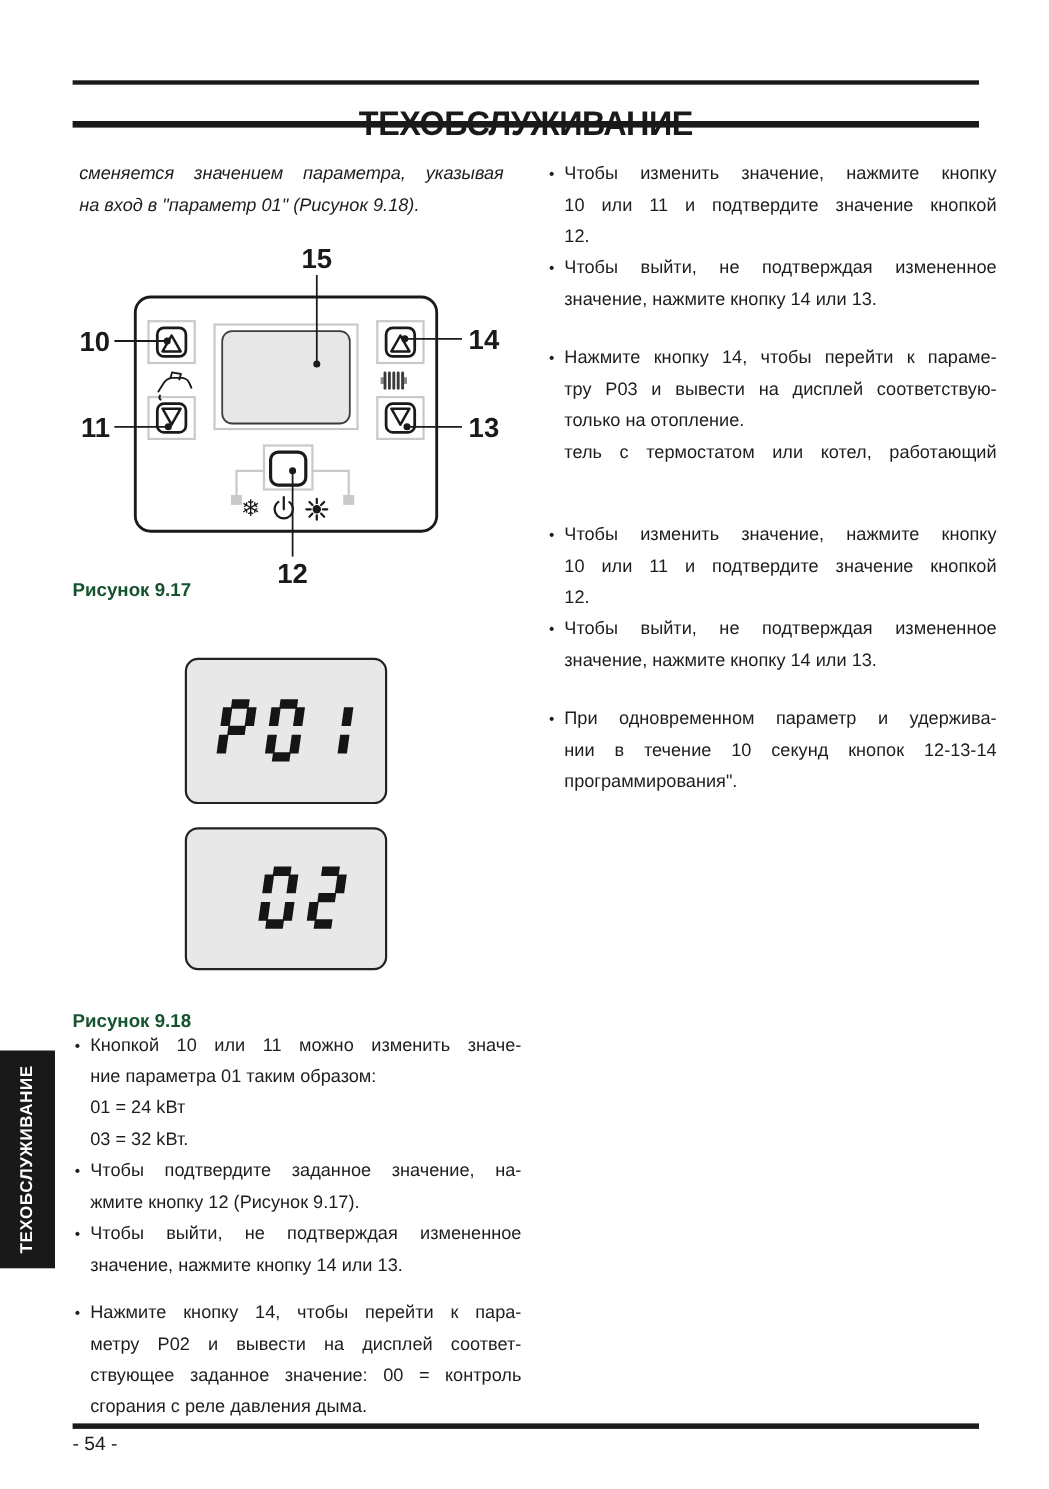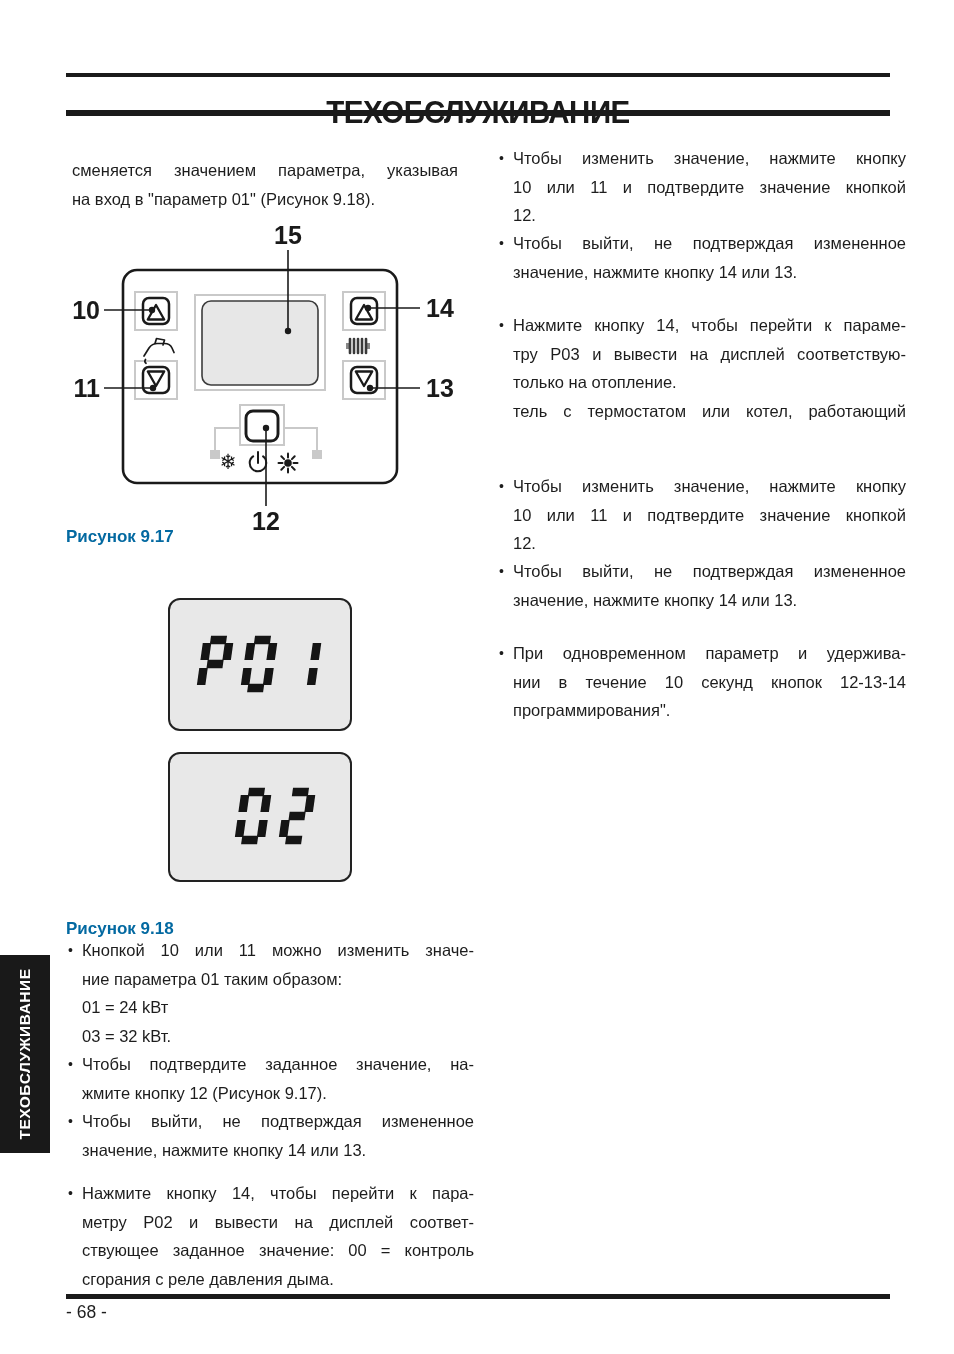--- a/index.html
+++ b/index.html
@@ -11,21 +11,21 @@
   #rule-bottom{top:1294px;height:5px;}
   #title{position:absolute;left:66px;top:74px;width:824px;height:36px;line-height:36px;
          text-align:center;font-size:31px;font-weight:bold;letter-spacing:-.5px;
          transform:scaleX(.95);transform-origin:center;color:#1a1a1a;}
   .para{position:absolute;font-size:16.5px;line-height:28.5px;}
   .para.hasb{padding-left:16px;}
   .blt{position:absolute;left:2px;top:0px;font-size:14px;}
   .tl{height:28.5px;}
   .jl{text-align:justify;text-align-last:justify;text-justify:inter-word;}
   .para b{font-weight:normal;}
-  .caption{position:absolute;font-weight:bold;font-size:17px;color:#0369a1;}
+  .caption{position:absolute;font-weight:bold;font-size:17px;color:#14532d;}
   #cap917{left:66px;top:527px;}
   #cap918{left:66px;top:919px;}
   #fig917{position:absolute;left:60px;top:218px;width:420px;height:332px;}
   svg text{font-family:"Liberation Sans",sans-serif;}
   .lcd{position:absolute;left:168px;width:180px;background:#e8e8e8;border:2.5px solid #222;
        border-radius:12px;}
   #lcd1{top:598px;height:129px;}
   #lcd2{top:752px;height:126px;}
   .lcd svg{display:block;width:100%;height:100%;}
   .lcd line{stroke:#151515;stroke-width:8.5;stroke-linecap:butt;}
@@ -34,21 +34,21 @@
        white-space:nowrap;color:#ffffff;font-weight:bold;font-size:15.5px;letter-spacing:.5px;}
   #pagenum{position:absolute;left:66px;top:1302px;font-size:17.5px;}
 </style>
 </head>
 <body>
 
 <div class="rule" id="rule-top"></div>
 <h1 id="title">ТЕХОБСЛУЖИВАНИЕ</h1>
 <div class="rule" id="rule-mid"></div>
 
-<div class="para" id="intro" style="left:72px;top:156px;width:386px;">
+<div class="para" id="intro" style="left:72px;top:144px;width:386px;font-style:italic;">
     <div class="tl jl"><span>сменяется значением параметра, указывая</span></div>
     <div class="tl"><span>на вход в "параметр 01" (Рисунок 9.18).</span></div>
   </div>
 <div class="para hasb" id="lb1" style="left:66px;top:936px;width:392px;">
     <span class="blt">•</span>
     <div class="tl jl"><span>Кнопкой 10 или 11 можно изменить значе-</span></div>
     <div class="tl"><span>ние параметра 01 таким образом:</span></div>
     <div class="tl"><b>01</b><span> = 24 kВт</span></div>
     <div class="tl"><b>03</b><span> = 32 kВт.</span></div>
   </div>
@@ -252,13 +252,13 @@
       </g>
     </svg>
 </div>
 <div class="caption" id="cap918">Рисунок 9.18</div>
 
 <div id="sidebar">
   <span>ТЕХОБСЛУЖИВАНИЕ</span>
 </div>
 
 <div class="rule" id="rule-bottom"></div>
-<div id="pagenum">- 68 -</div>
+<div id="pagenum">- 54 -</div>
 
 </body></html>

